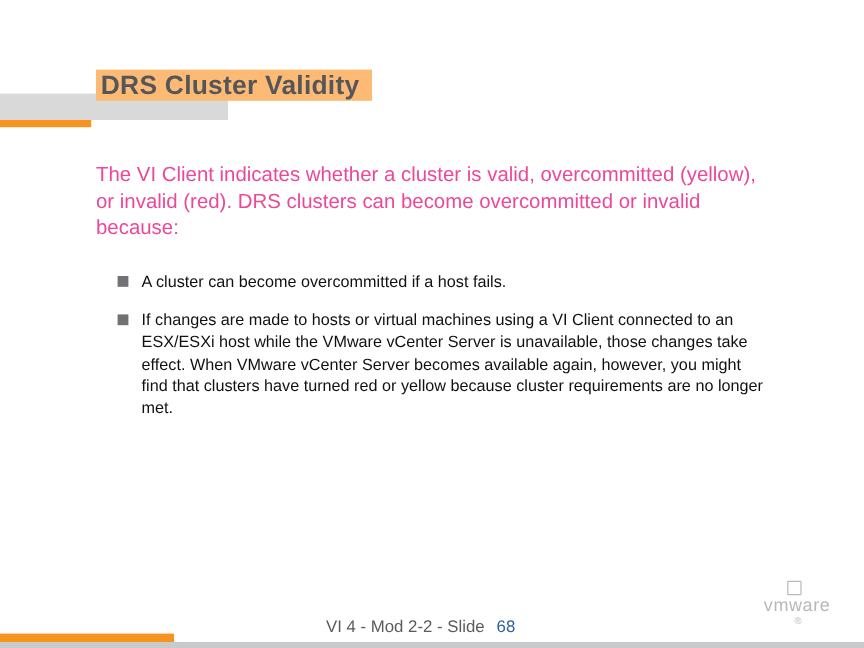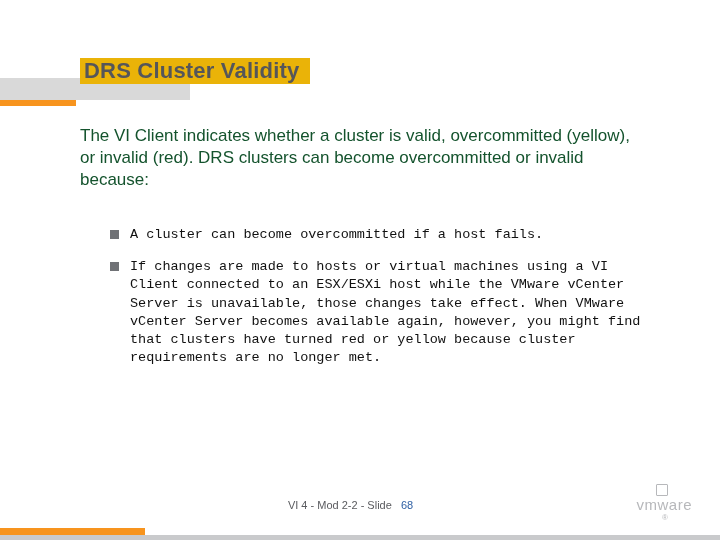--- a/index.html
+++ b/index.html
@@ -4,30 +4,30 @@
 <style>
   * { box-sizing: border-box; margin: 0; padding: 0; }
   html, body { width: 720px; height: 540px; font-family: Arial, Helvetica, sans-serif; background: #fff; overflow: hidden; }
   .slide { position: relative; width: 720px; height: 540px; }
 
   
   .top-deco { position: absolute; left: 0; top: 0; width: 720px; height: 110px; overflow: hidden; }
   .top-gray { position: absolute; left: -110px; top: 78px; width: 300px; height: 22px; background: #d9d9d9; }
   .top-orange { position: absolute; left: -110px; top: 100px; width: 186px; height: 6px; background: #f7941e; }
 
-  .title { position: absolute; left: 80px; top: 58px; font-size: 22px; font-weight: bold; color: #55565a; background: #eab308; padding: 0 10px 0 4px; letter-spacing: .2px; }
+  .title { position: absolute; left: 80px; top: 58px; font-size: 22px; font-weight: bold; color: #55565a; background: #fdba74; padding: 0 10px 0 4px; letter-spacing: .2px; }
 
-  .intro { position: absolute; left: 80px; top: 125px; width: 560px; font-size: 17px; line-height: 1.3; color: #14532d; }
+  .intro { position: absolute; left: 80px; top: 135px; width: 560px; font-size: 17px; line-height: 1.3; color: #ec4899; }
 
-  .bullets { position: absolute; left: 110px; top: 226px; width: 545px; font-family: Liberation Mono, monospace; }
+  .bullets { position: absolute; left: 98px; top: 226px; width: 545px; }
   .bul { display: flex; align-items: flex-start; margin-bottom: 14px; }
   .bul .sq { flex: 0 0 auto; width: 9px; height: 9px; background: #707276; margin-top: 4px; margin-right: 11px; }
   .bul .txt { font-size: 13.5px; line-height: 1.35; color: #111; }
 
-  .footer-label { position: absolute; left: 0; width: 701px; top: 499px; text-align: center; font-size: 11px; color: #5a5b5f; }
+  .footer-label { position: absolute; left: 0; width: 701px; top: 514px; text-align: center; font-size: 14px; color: #5a5b5f; }
   .footer-num { color: #2f60a4; margin-left: 6px; }
 
   .logo { position: absolute; right: 28px; bottom: 18px; display: flex; align-items: center; color: #b7b8bb; font-size: 15px; letter-spacing: .5px; flex-direction: column; }
   .logo .box { width: 12px; height: 12px; border: 1.5px solid #b7b8bb; margin-right: 4px; border-radius: 1px; }
   .logo .tm { font-size: 8px; margin-left: 2px; vertical-align: super; }
 
   .bottom-orange { position: absolute; left: 0; bottom: 5px; width: 145px; height: 7px; background: #f7941e; }
   .bottom-gray { position: absolute; left: 0; bottom: 0; width: 720px; height: 5px; background: #c9cacc; }
 </style>
 </head>

